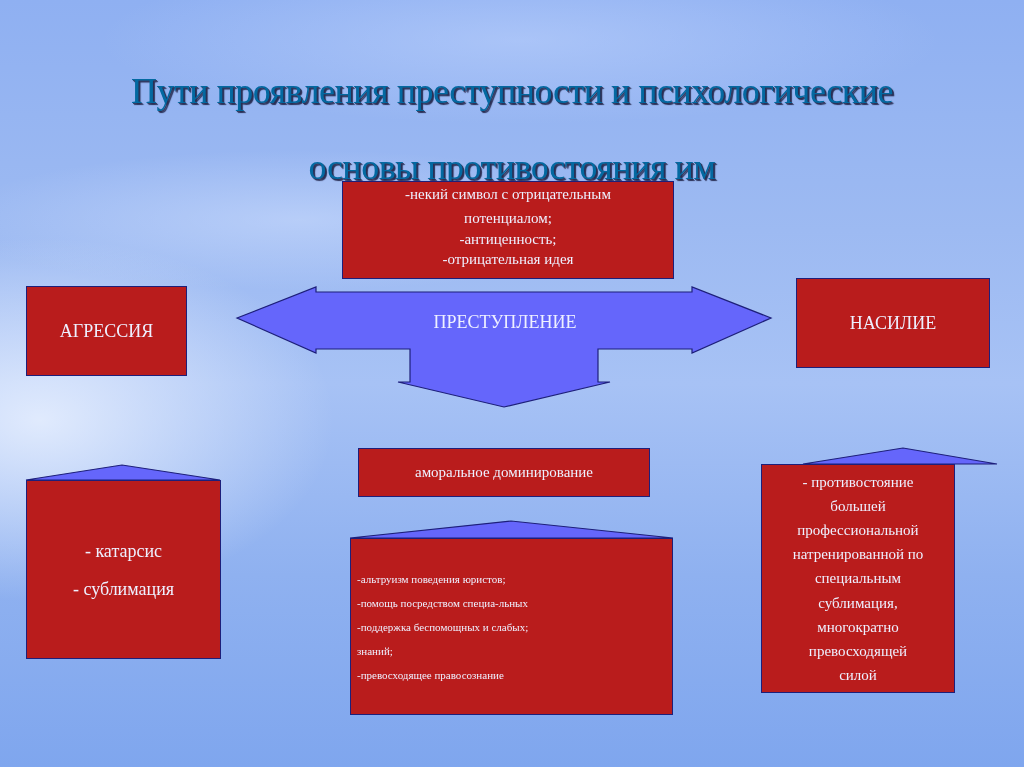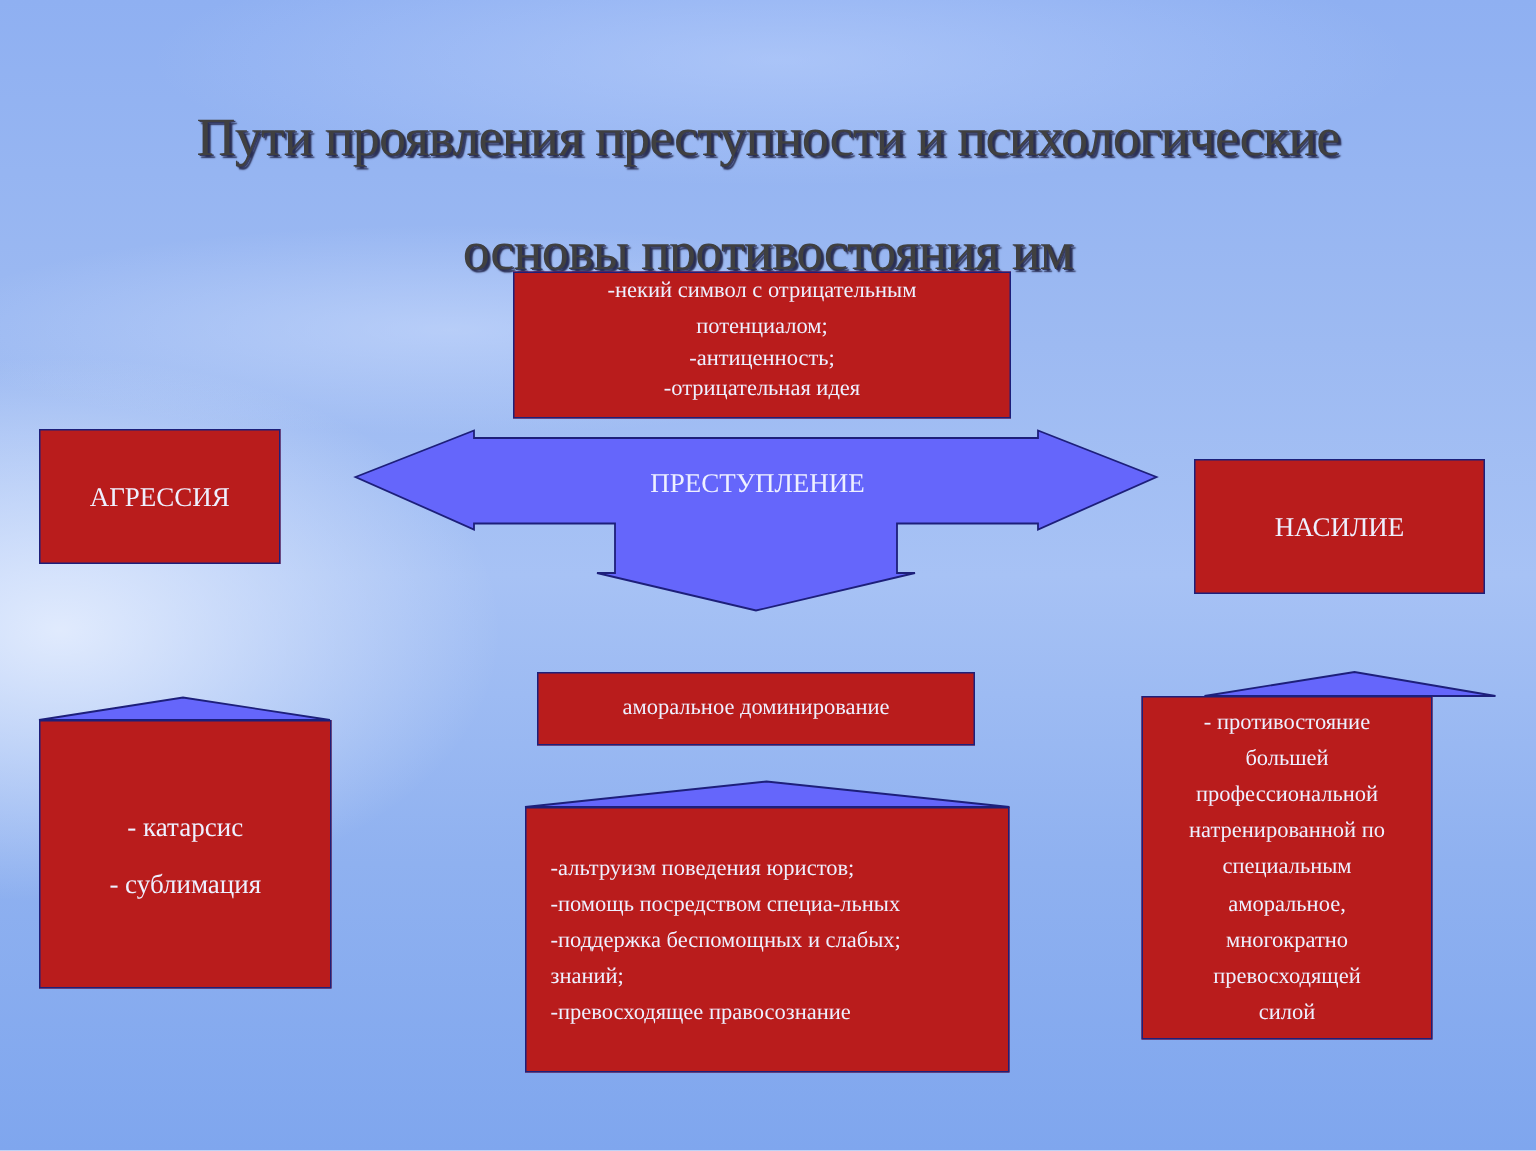--- a/index.html
+++ b/index.html
@@ -7,21 +7,21 @@
     width: 1024px; height: 767px; position: relative; overflow: hidden;
     font-family: "Liberation Serif", "DejaVu Serif", serif;
     background:
       radial-gradient(ellipse 420px 260px at 40px 420px, rgba(235,242,255,0.85), rgba(235,242,255,0) 70%),
       radial-gradient(ellipse 600px 120px at 520px 40px, rgba(200,218,255,0.45), rgba(200,218,255,0) 70%),
       radial-gradient(ellipse 500px 100px at 300px 220px, rgba(210,225,255,0.5), rgba(210,225,255,0) 70%),
       linear-gradient(180deg, #8fb0f2 0%, #9dbaf2 30%, #a7c2f5 50%, #8fb1f0 75%, #7fa6ee 100%);
   }
   .title {
     position: absolute; left: 0; width: 1024px; text-align: center;
-    color: #404040; font-size: 36px; line-height: 46px;
+    color: #0369a1; font-size: 36px; line-height: 46px;
     text-shadow: 2px 2px 1px #2a2f55, 1px 1px 0 #3a3f66;
     letter-spacing: -0.5px;
   }
   .t1 { top: 68px; }
   .t2 { top: 112px; margin-top: 32px; }
   .box {
     position: absolute; background: #b91c1c; border: 1px solid #1d1f7a;
     color: #eef0ff; text-align: center; box-sizing: border-box;
     display: flex; flex-direction: column; justify-content: center; align-items: center;
   }
@@ -50,45 +50,45 @@
   <span style="line-height:18px;">-антиценность;</span>
   <span style="line-height:22px;">-отрицательная идея</span>
 </div>
 
 <div class="lbl" style="left:400px; top:312px; width:210px; font-size:18px;">ПРЕСТУПЛЕНИЕ</div>
 
 <div class="box" style="left:26px; top:286px; width:161px; height:90px; font-size:18px;">
   <span>АГРЕССИЯ</span>
 </div>
 
-<div class="box" style="left:796px; top:278px; width:194px; height:90px; font-size:18px;margin-top:28px;">
+<div class="box" style="left:796px; top:278px; width:194px; height:90px; font-size:18px;">
   <span>НАСИЛИЕ</span>
 </div>
 
 <div class="box" style="left:358px; top:448px; width:292px; height:49px; font-size:15px;">
   <span>аморальное доминирование</span>
 </div>
 
 <div class="box" style="left:26px; top:480px; width:195px; height:179px; font-size:18px; line-height:24px;">
   <span>- катарсис</span>
   <span style="height:14px;"></span>
   <span>- сублимация</span>
 </div>
 
-<div class="box" style="left:350px; top:538px; width:323px; height:177px; font-size:15px; line-height:24px; align-items:flex-start; padding-left:16px; text-align:left;">
+<div class="box" style="left:350px; top:538px; width:323px; height:177px; font-size:11px; line-height:24px; align-items:flex-start; padding-left:6px; text-align:left;">
   <span>-альтруизм поведения юристов;</span>
   <span>-помощь посредством специа-льных</span>
   <span>-поддержка беспомощных и слабых;</span>
   <span>знаний;</span>
   <span>-превосходящее правосознание</span>
 </div>
 
 <div class="box" style="left:761px; top:464px; width:194px; height:229px; font-size:15px; line-height:24.2px;">
   <span>- противостояние</span>
   <span>большей</span>
   <span>профессиональной</span>
   <span>натренированной по</span>
   <span>специальным</span>
-  <span>аморальное,</span>
+  <span>сублимация,</span>
   <span>многократно</span>
   <span>превосходящей</span>
   <span>силой</span>
 </div>
 
 </body></html>

